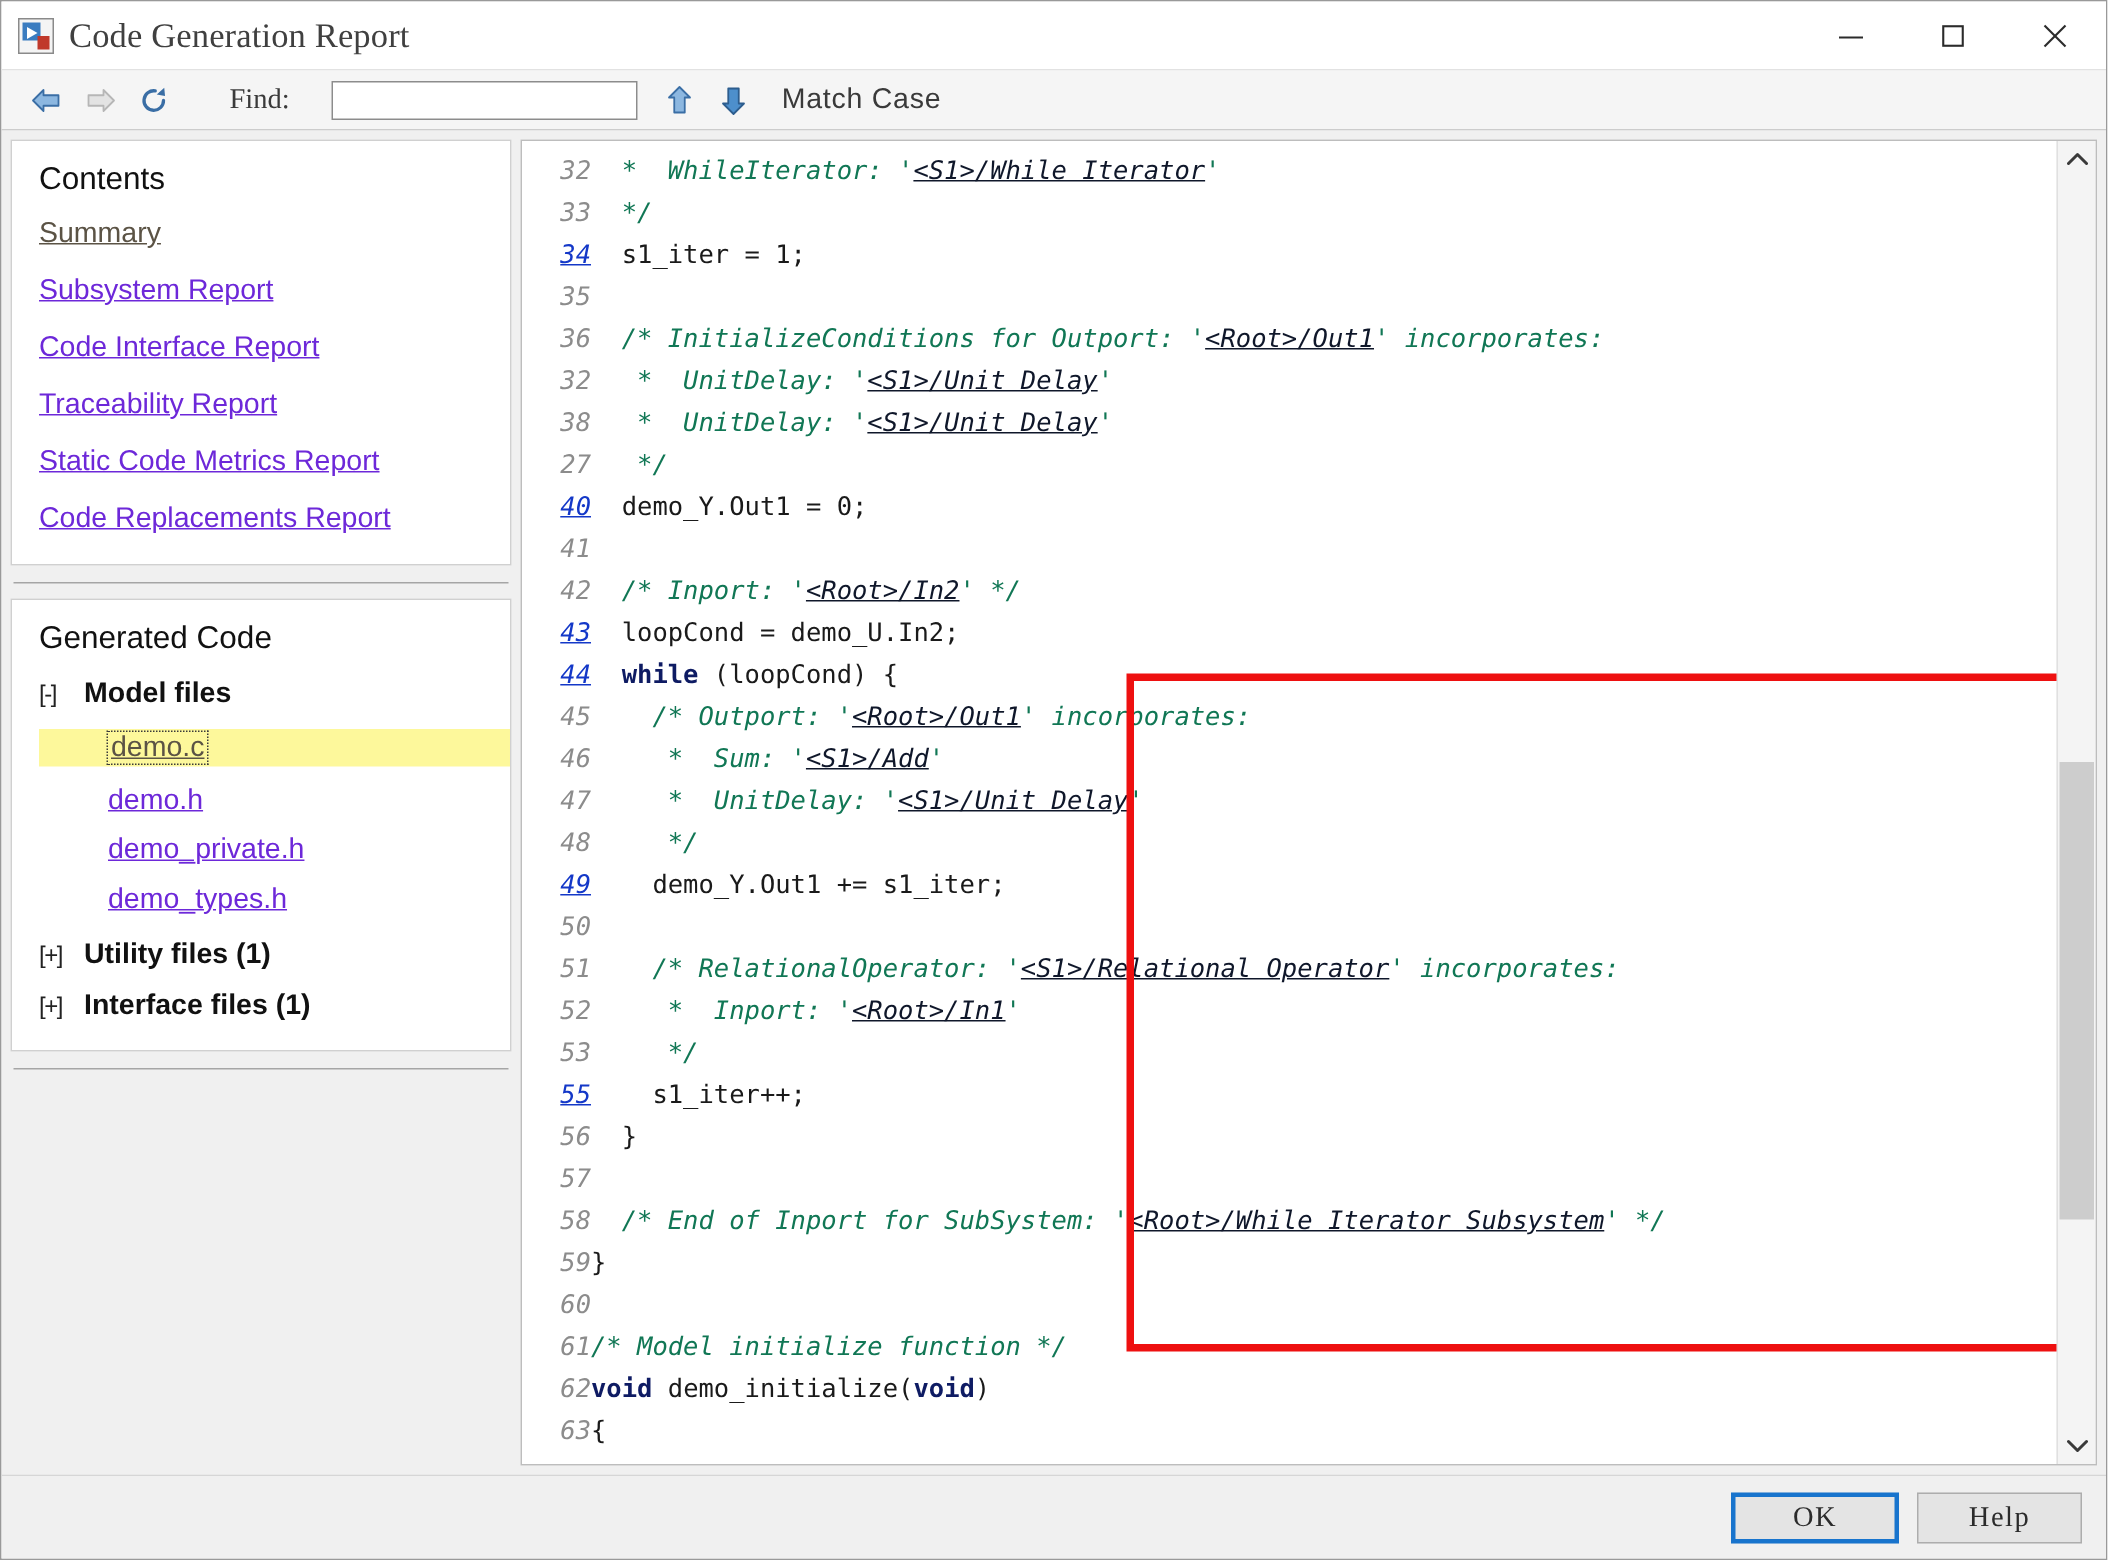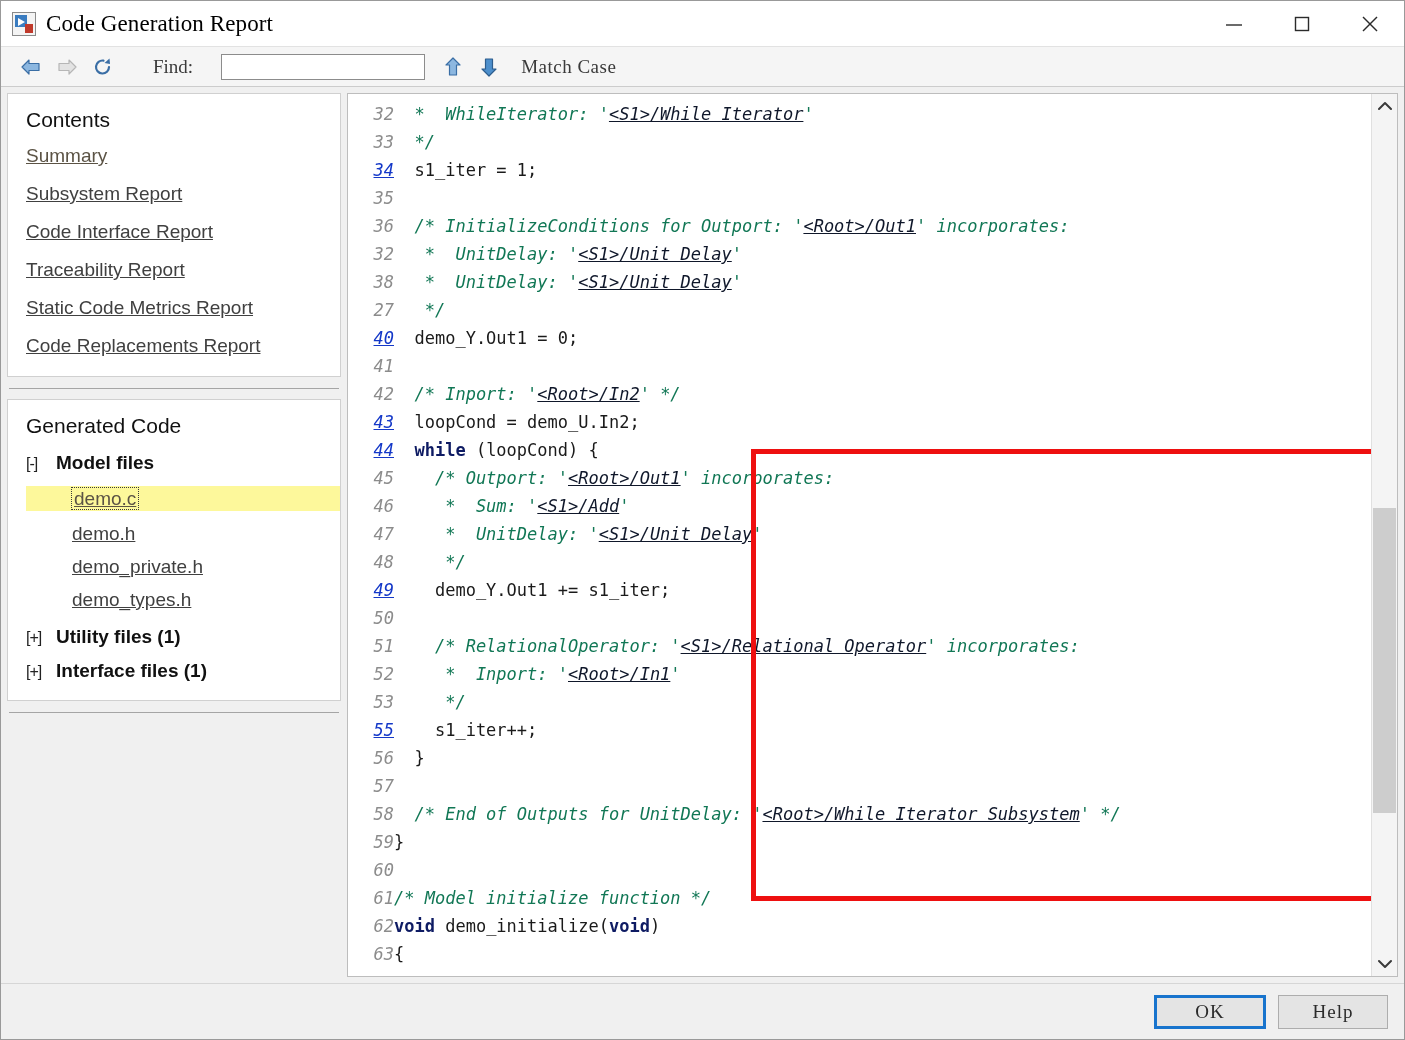--- a/index.html
+++ b/index.html
@@ -38,21 +38,21 @@
     background: #c0392b;
   }
   .titlebar .appicon .wedge {
     position: absolute; left: 5px; top: 5px;
     width: 0; height: 0;
     border-left: 7px solid #ffffff;
     border-top: 4px solid transparent;
     border-bottom: 4px solid transparent;
   }
   .titlebar .title {
-    font-size: 23px; color: #000000; letter-spacing: .1px;
+    font-size: 23px; color: #404040; letter-spacing: .1px;
     font-family: "Liberation Serif", serif;
   }
   .winbtns { margin-left: auto; display: flex; height: 46px; }
   .winbtn {
     width: 68px; height: 46px;
     display: flex; align-items: center; justify-content: center;
   }
   .winbtn svg { display: block; }
 
   
@@ -74,21 +74,21 @@
   }
   .find-input {
     width: 204px; height: 26px;
     border: 1px solid #8c8c8c; background: #ffffff;
     font-family: "Liberation Sans", sans-serif; font-size: 13px;
     padding: 0 4px; outline: none;
   }
   .find-nav { display: flex; margin-left: 10px; }
   .match-case {
     margin-left: 14px;
-    font-family: Liberation Serif, serif;
+    font-family: Liberation Sans, sans-serif;
     font-size: 19px; color: #3a3a3a; letter-spacing: .5px;
   }
 
   
   .body {
     flex: 1 1 auto; display: flex;
     background: #f0f0f0; position: relative;
     padding: 6px 6px 0 6px;
   }
 
@@ -107,21 +107,21 @@
   .sec-title {
     font-size: 21px; font-weight: normal; color: #111;
     margin-bottom: 14px;
   }
   .gap-rule {
     height: 22px; display: flex; align-items: center; padding: 0 2px;
   }
   .gap-rule .hr { width: 100%; height: 1px; background: #a5a5a5; }
   .link {
     display: inline-block;
-    color: #404040; text-decoration: underline;
+    color: #6d28d9; text-decoration: underline;
     font-size: 19px; line-height: 1.0;
     cursor: pointer;
   }
   .link.visited { color: #5b5345; }
   .contents-list li { list-style: none; margin-bottom: 18px; }
   .contents-list li:last-child { margin-bottom: 2px; }
 
   .tree { margin-top: 2px; }
   .tree-row { display: flex; align-items: baseline; margin-bottom: 13px; }
   .tree-row.node { margin-bottom: 12px; }
@@ -463,21 +463,21 @@
               <tr>
                 <td class="ln">56</td>
                 <td class="src"><span class="pl">  }</span></td>
               </tr>
               <tr>
                 <td class="ln">57</td>
                 <td class="src">&nbsp;</td>
               </tr>
               <tr>
                 <td class="ln">58</td>
-                <td class="src"><span class="cm">  /* End of Outputs for UnitDelay: '</span><span class="cmlink">&lt;Root&gt;/While Iterator Subsystem</span><span class="cm">' */</span></td>
+                <td class="src"><span class="cm">  /* End of Inport for SubSystem: '</span><span class="cmlink">&lt;Root&gt;/While Iterator Subsystem</span><span class="cm">' */</span></td>
               </tr>
               <tr>
                 <td class="ln">59</td>
                 <td class="src"><span class="pl">}</span></td>
               </tr>
               <tr>
                 <td class="ln">60</td>
                 <td class="src">&nbsp;</td>
               </tr>
               <tr>

